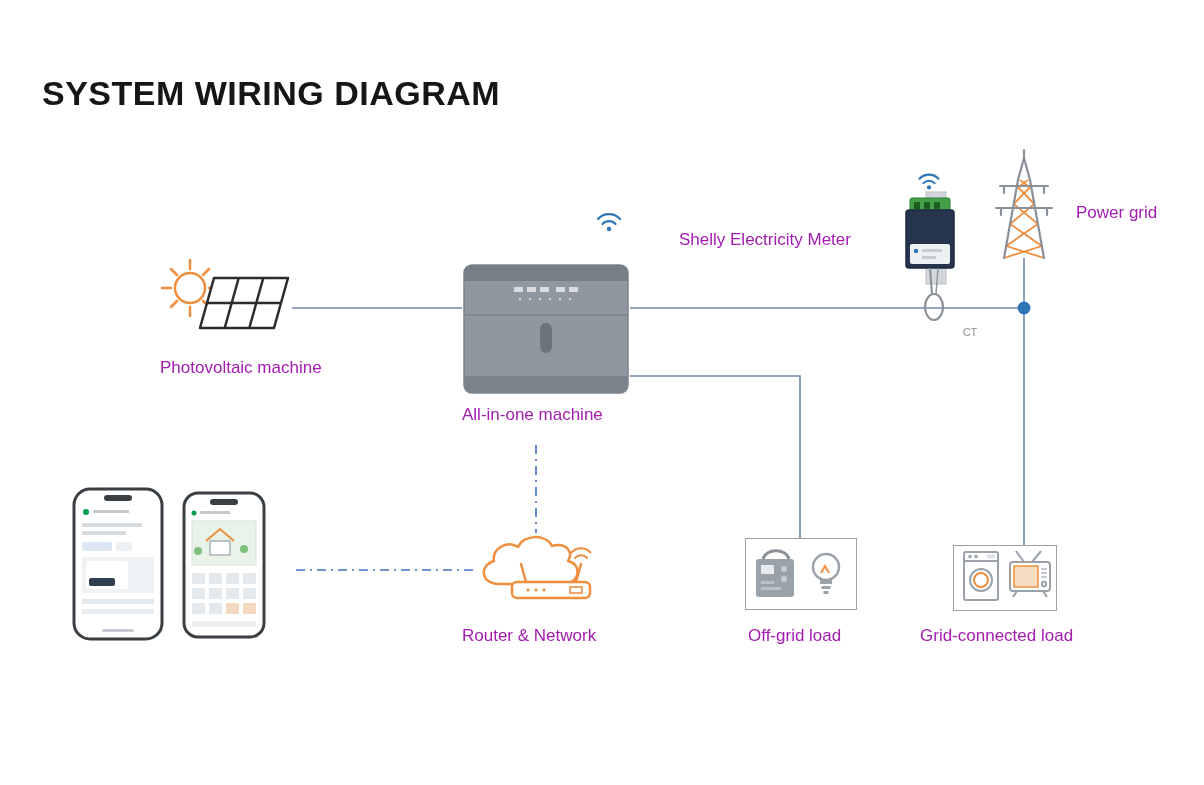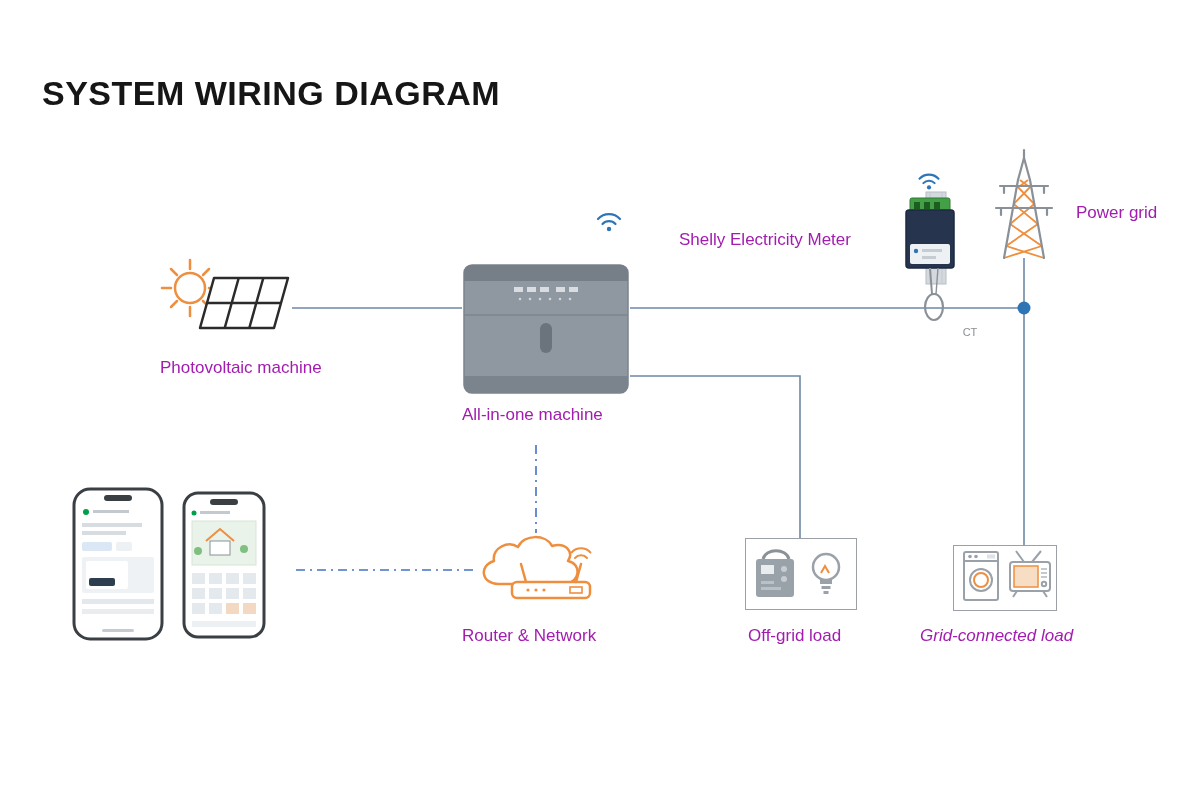--- a/index.html
+++ b/index.html
@@ -249,15 +249,15 @@
         <rect x="60" y="20" width="24" height="21" fill="#f6ddc4" stroke="#EE8E3F" stroke-width="1.5"></rect>
         <rect x="87" y="22" width="6" height="2" fill="#c3c9cf" stroke="none"></rect>
         <rect x="87" y="26" width="6" height="2" fill="#c3c9cf" stroke="none"></rect>
         <rect x="87" y="30" width="6" height="2" fill="#c3c9cf" stroke="none"></rect>
         <circle cx="90" cy="38" r="2.2"></circle>
         <line x1="63" y1="45" x2="59" y2="51"></line>
         <line x1="89" y1="45" x2="93" y2="51"></line>
       </g>
     </svg>
   </div>
-  <div class="node-label" style="left:920px; top:626px;font-style:italic;">Grid-connected load</div>
+  <div class="node-label" style="left:920px; top:626px;">Grid-connected load</div>
 
 </div>
 
 </body></html>

